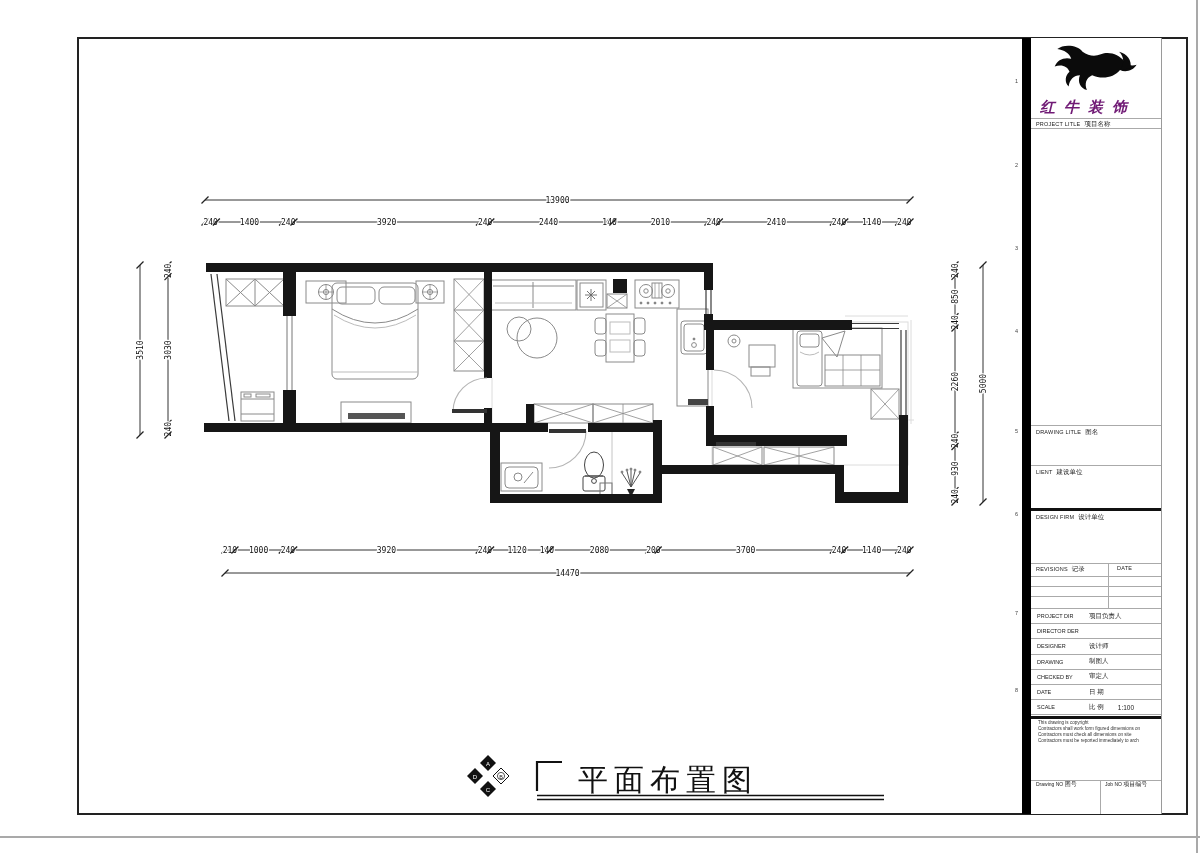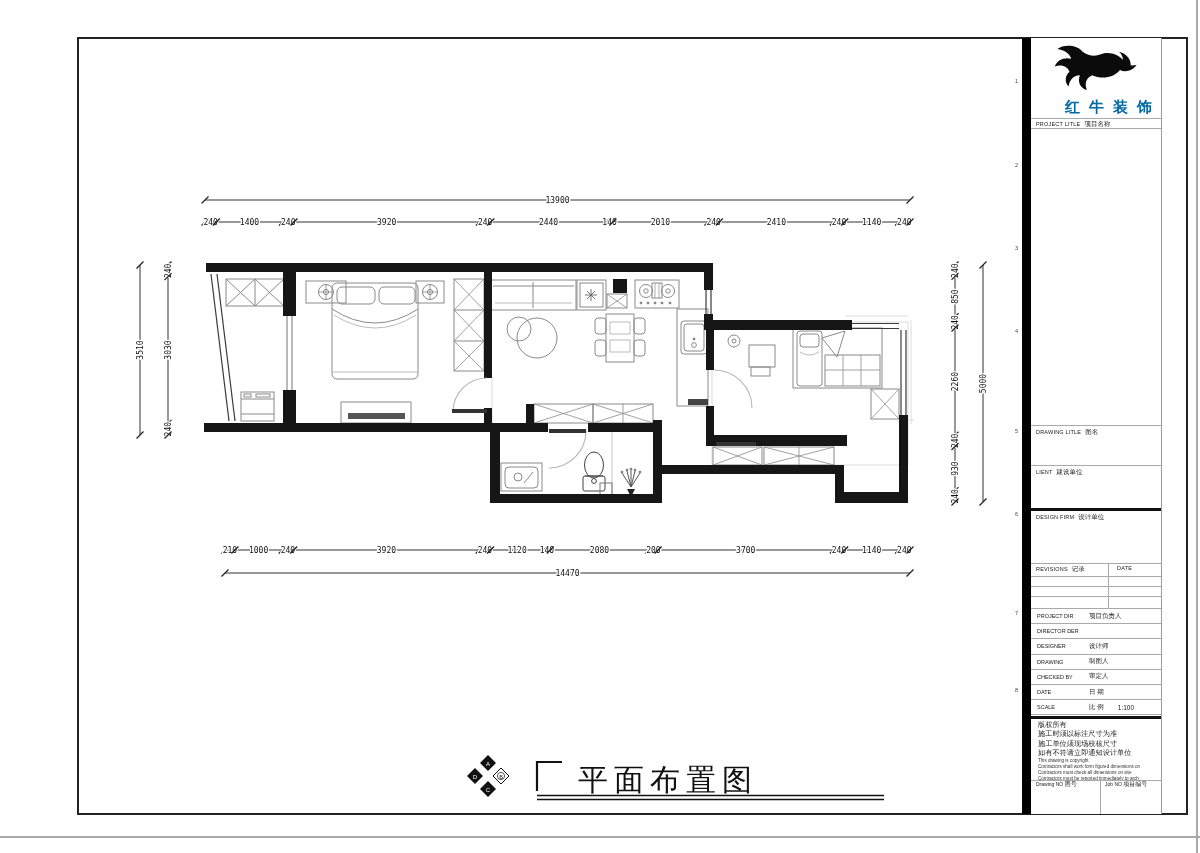--- a/index.html
+++ b/index.html
@@ -7,22 +7,22 @@
   #page{position:relative;width:1200px;height:853px;background:#fff;}
   svg text{user-select:none;}
   .dim{font:8px "DejaVu Sans Mono",monospace;fill:#111;paint-order:stroke;stroke:#fff;stroke-width:2.6px;stroke-linejoin:round;}
   
   .tb{position:absolute;left:1031px;top:38px;width:131px;height:776px;background:#fff;
       border-right:1px solid #9a9a9a;box-sizing:border-box;color:#222;}
   .tb .hline{position:absolute;left:0;right:0;height:1px;background:#aaa;}
   .tb .thick{position:absolute;left:0;right:0;height:3px;background:#111;}
   .tb .vline{position:absolute;width:1px;background:#aaa;}
   .tb-logo{position:absolute;left:18px;top:5px;width:95px;height:54px;}
-  .tb-name{position:absolute;left:0;top:60px;width:100%;text-align:right;letter-spacing:9px;
-      font-family:"DejaVu Serif","Liberation Serif",serif;font-weight:700;font-size:15px;color:#0369a1;text-indent:9px;}
+  .tb-name{position:absolute;left:0;top:60px;width:100%;text-align:left;letter-spacing:9px;
+      font-family:"DejaVu Serif","Liberation Serif",serif;font-weight:700;font-size:15px;color:#701a75;text-indent:9px;font-style:italic;}
   .lblrow{position:absolute;left:5px;right:2px;display:flex;align-items:baseline;gap:4px;}
   .lblrow .en{font-size:5.5px;letter-spacing:.2px;}
   .lblrow .cn{font-size:6.5px;}
   .tb-staff{position:absolute;left:0;right:0;top:570px;border-top:1px solid #aaa;}
   .tb-staff .srow{height:15.2px;box-sizing:border-box;border-bottom:1px solid #aaa;display:flex;
       align-items:center;padding-left:6px;gap:6px;}
   .tb-staff .en{font-size:5.5px;width:46px;}
   .tb-staff .cn{font-size:6.5px;}
   .tb-staff .val{font-size:6.5px;margin-left:8px;}
   .tb-notes{position:absolute;left:7px;right:3px;top:682px;}
@@ -456,26 +456,20 @@
         </div>
         <div class="srow">
           <span class="en">SCALE</span>
           <span class="cn">比  例</span>
           <span class="val">1:100</span>
         </div>
       </div>
 
   <div class="thick" style="top:678px"></div>
   <div class="tb-notes">
-    <div id="notes-cn">
-          <div class="cnline">版权所有</div>
-          <div class="cnline">施工时须以标注尺寸为准</div>
-          <div class="cnline">施工单位须现场校核尺寸</div>
-          <div class="cnline">如有不符请立即通知设计单位</div>
-        </div>
     <div id="notes-en">
           <div class="enline">This drawing is copyright</div>
           <div class="enline">Contractors shall work form figured dimensions on</div>
           <div class="enline">Contractors must check all dimensions on site</div>
           <div class="enline">Contractors must be reported immediately to arch</div>
         </div>
   </div>
 
   <div class="hline" style="top:742px"></div>
   <div class="vline" style="left:69px;top:742px;height:34px"></div>

